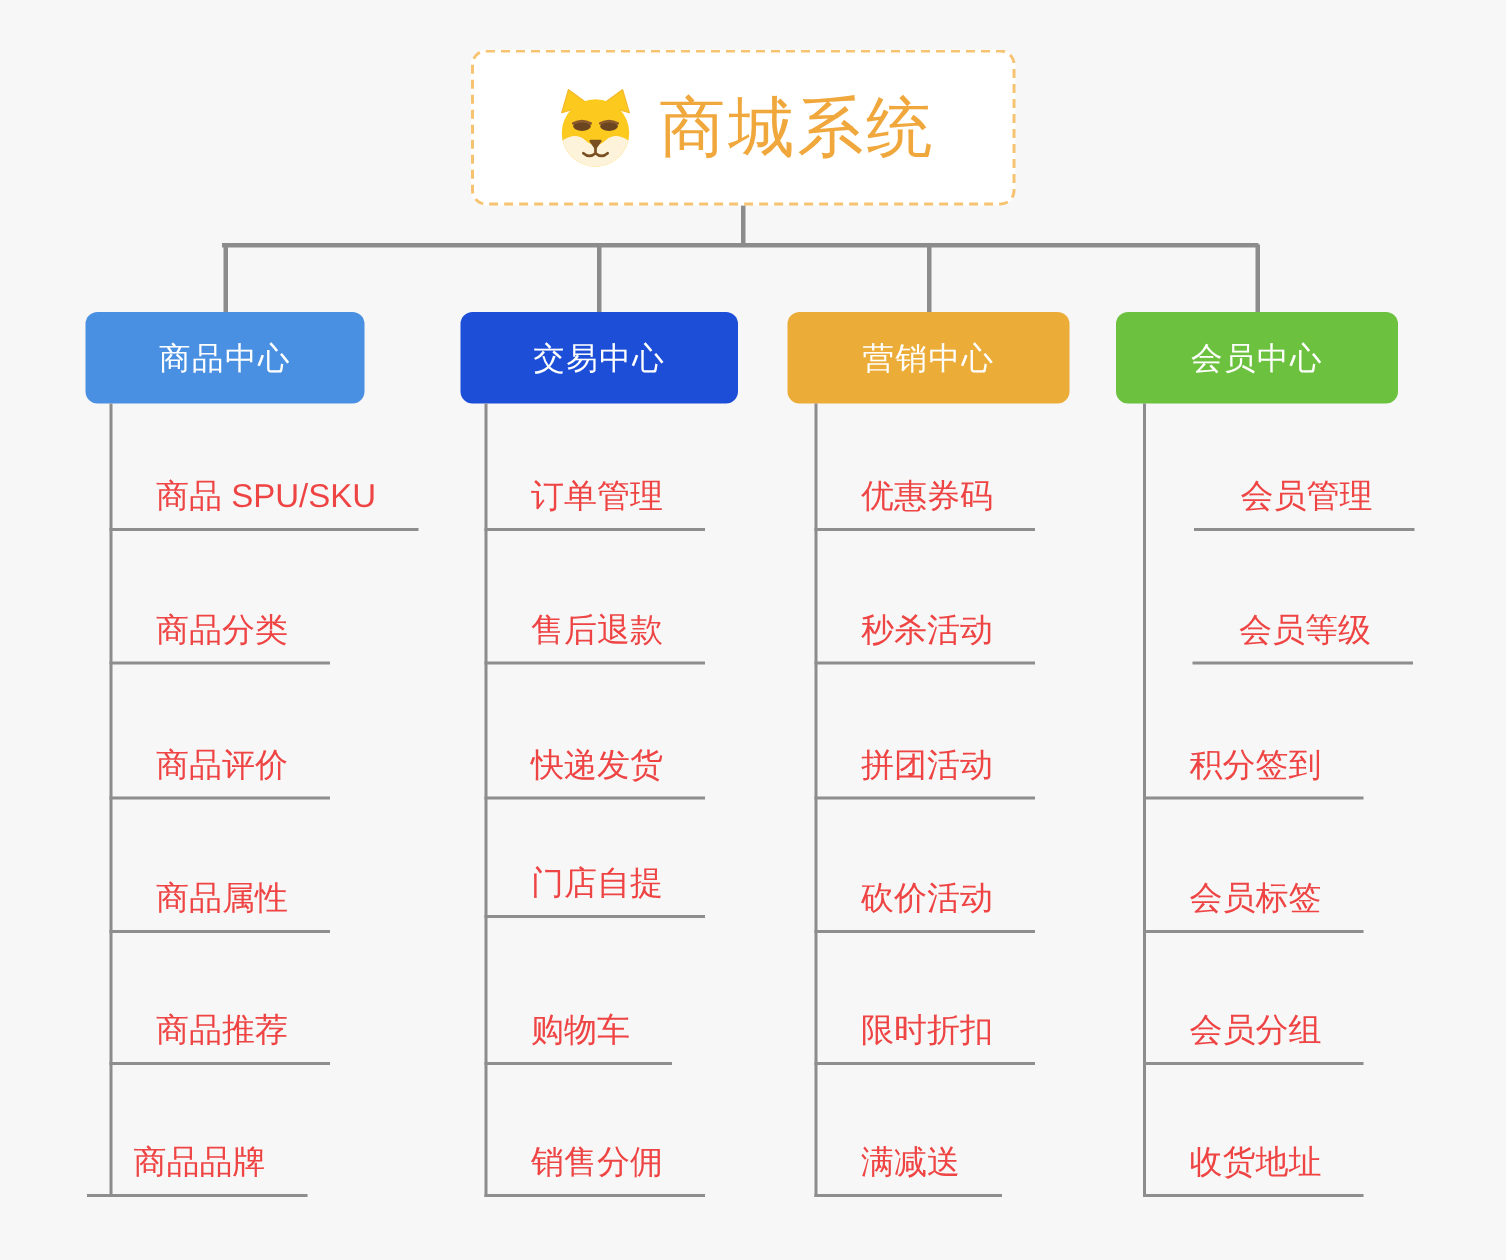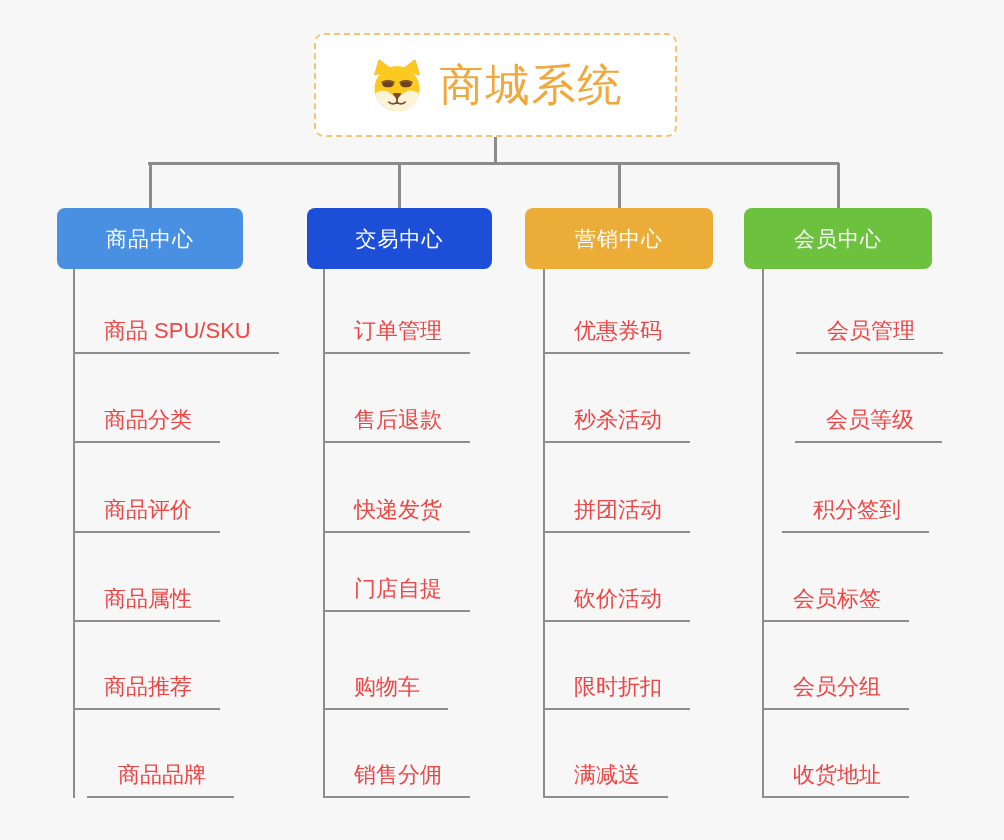--- a/index.html
+++ b/index.html
@@ -111,21 +111,21 @@
 
   <div id="branches">
       <div class="vline" style="left: 149px; top: 163px; height: 45px;"></div>
       <div class="branch-box" style="left: 57px; width: 186px; background: rgb(74, 144, 226);">商品中心</div>
       <div class="trunk" style="left: 73px; top: 269px; height: 529px;"></div>
       <div class="leaf-item" style="left: 73px; top: 318px;">商品 SPU/SKU</div>
       <div class="leaf-item" style="left: 73px; top: 407px;">商品分类</div>
       <div class="leaf-item" style="left: 73px; top: 497px;">商品评价</div>
       <div class="leaf-item" style="left: 73px; top: 586px;">商品属性</div>
       <div class="leaf-item" style="left: 73px; top: 674px;">商品推荐</div>
-      <div class="leaf-item" style="left: 87px; top: 762px;">商品品牌</div>
+      <div class="leaf-item" style="left: 58px; top: 762px;">商品品牌</div>
       <div class="vline" style="left: 398px; top: 163px; height: 45px;"></div>
       <div class="branch-box" style="left: 307px; width: 185px; background: #1d4ed8;">交易中心</div>
       <div class="trunk" style="left: 323px; top: 269px; height: 529px;"></div>
       <div class="leaf-item" style="left: 323px; top: 318px;">订单管理</div>
       <div class="leaf-item" style="left: 323px; top: 407px; font-family: Liberation Serif, serif;">售后退款</div>
       <div class="leaf-item" style="left: 323px; top: 497px;">快递发货</div>
       <div class="leaf-item" style="left: 323px; top: 576px;">门店自提</div>
       <div class="leaf-item" style="left: 323px; top: 674px;">购物车</div>
       <div class="leaf-item" style="left: 323px; top: 762px;">销售分佣</div>
       <div class="vline" style="left: 618px; top: 163px; height: 45px;"></div>
@@ -135,18 +135,18 @@
       <div class="leaf-item" style="left: 543px; top: 407px;">秒杀活动</div>
       <div class="leaf-item" style="left: 543px; top: 497px;">拼团活动</div>
       <div class="leaf-item" style="left: 543px; top: 586px;">砍价活动</div>
       <div class="leaf-item" style="left: 543px; top: 674px;">限时折扣</div>
       <div class="leaf-item" style="left: 543px; top: 762px;">满减送</div>
       <div class="vline" style="left: 837px; top: 163px; height: 45px;"></div>
       <div class="branch-box" style="left: 744px; width: 188px; background: rgb(108, 193, 63);">会员中心</div>
       <div class="trunk" style="left: 762px; top: 269px; height: 529px;"></div>
       <div class="leaf-item" style="left: 762px; top: 318px; margin-left: 34px;">会员管理</div>
       <div class="leaf-item" style="left: 762px; top: 407px; margin-left: 33px;">会员等级</div>
-      <div class="leaf-item" style="left: 762px; top: 497px; margin-left: 20px;">积分签到</div>
+      <div class="leaf-item" style="left: 762px; top: 497px;">积分签到</div>
       <div class="leaf-item" style="left: 762px; top: 586px;">会员标签</div>
       <div class="leaf-item" style="left: 762px; top: 674px;">会员分组</div>
       <div class="leaf-item" style="left: 762px; top: 762px;">收货地址</div>
     </div>
 </div>
 
 </body></html>

